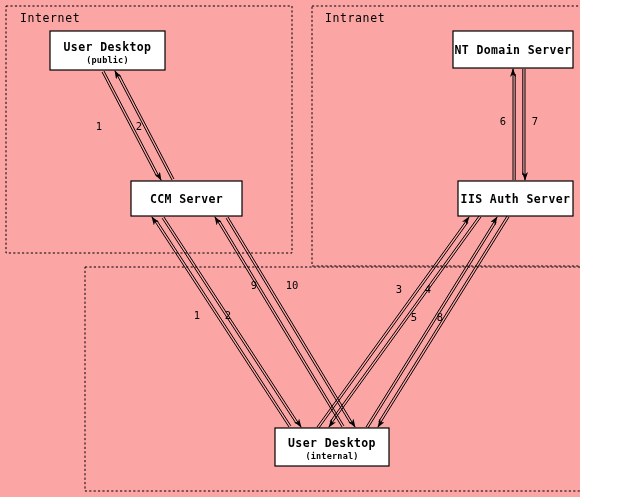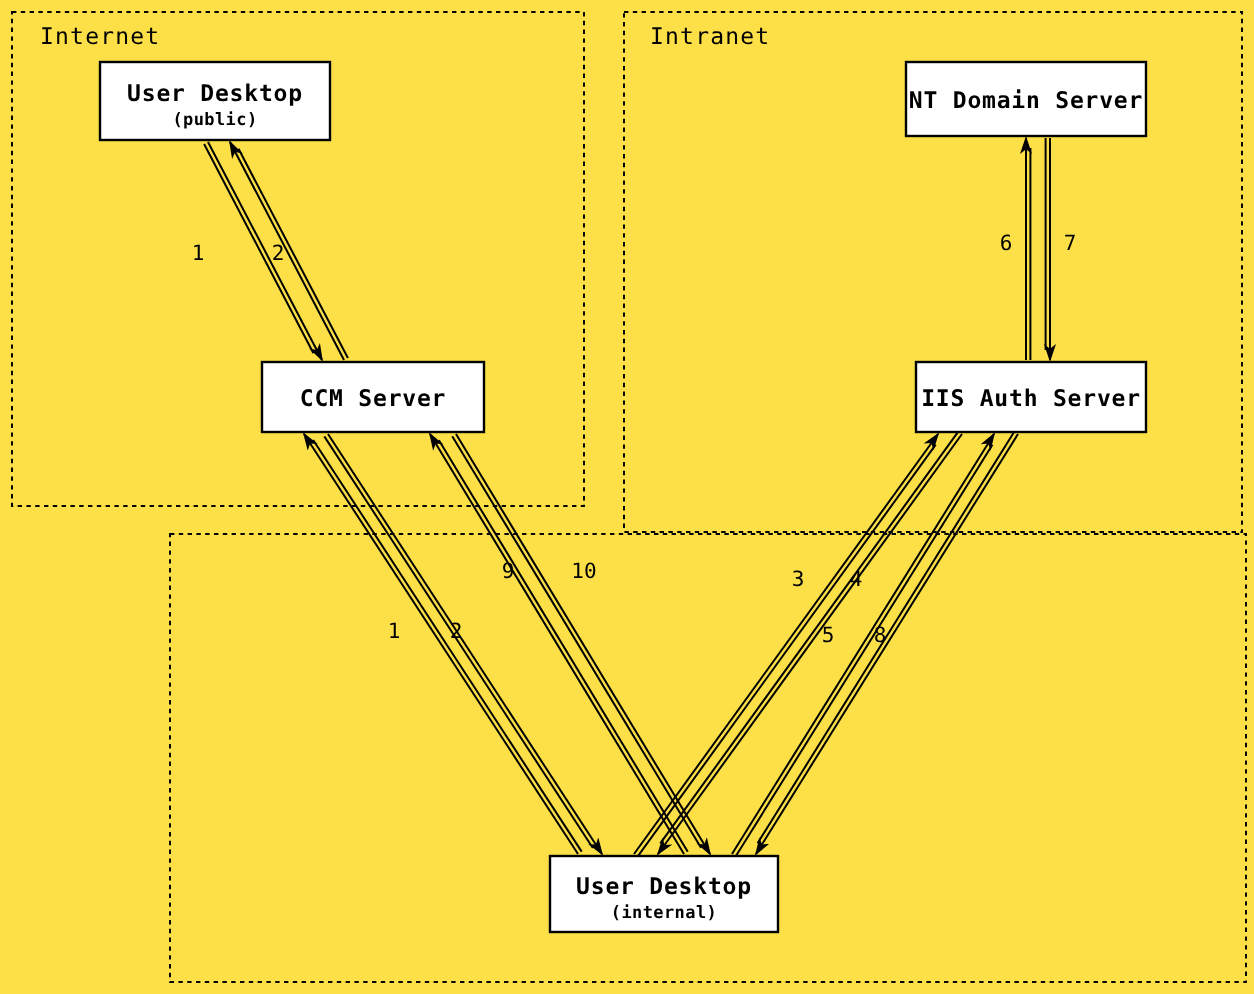--- a/index.html
+++ b/index.html
@@ -6,23 +6,23 @@
   html, body {
     margin: 0;
     padding: 0;
     background: #ffffff;
   }
   body {
     font-family: "DejaVu Sans Mono", "Liberation Mono", monospace;
   }
   #canvas {
     position: relative;
-    width: 627px;
+    width: 580px;
     height: 497px;
-    background: #fde047;
+    background: #fca5a5;
     overflow: hidden;
   }
   #diagram-svg {
     position: absolute;
     left: 0;
     top: 0;
     width: 627px;
     height: 497px;
   }
   .zone-label {

